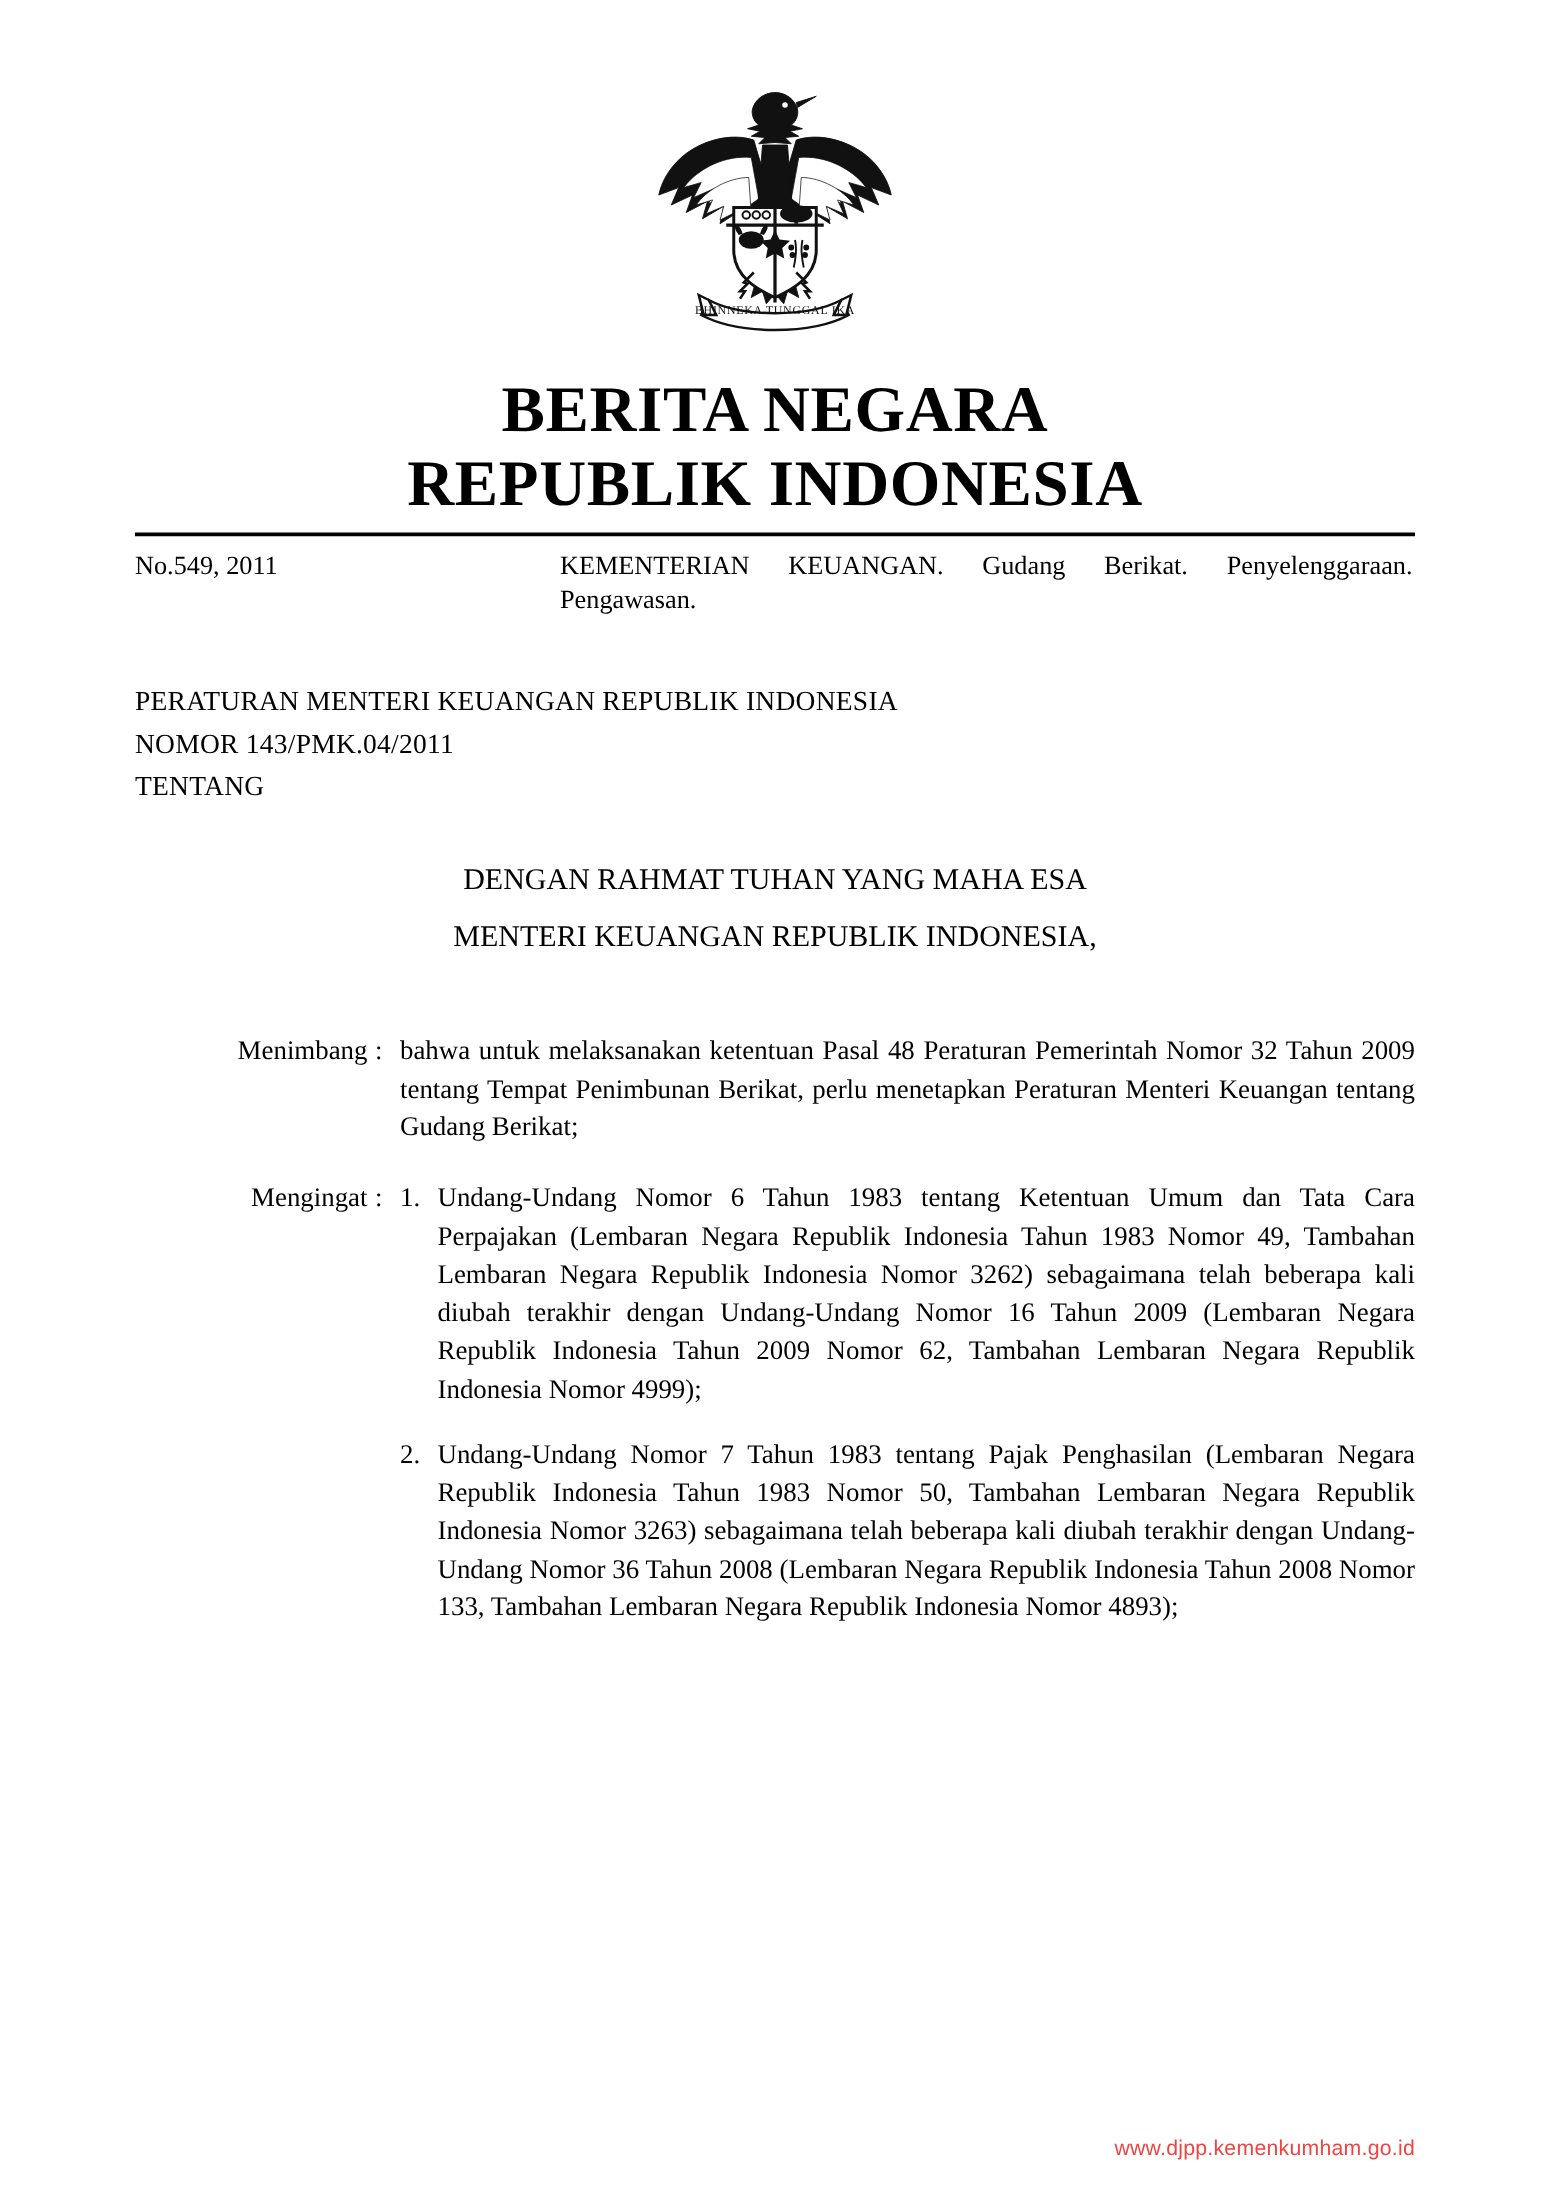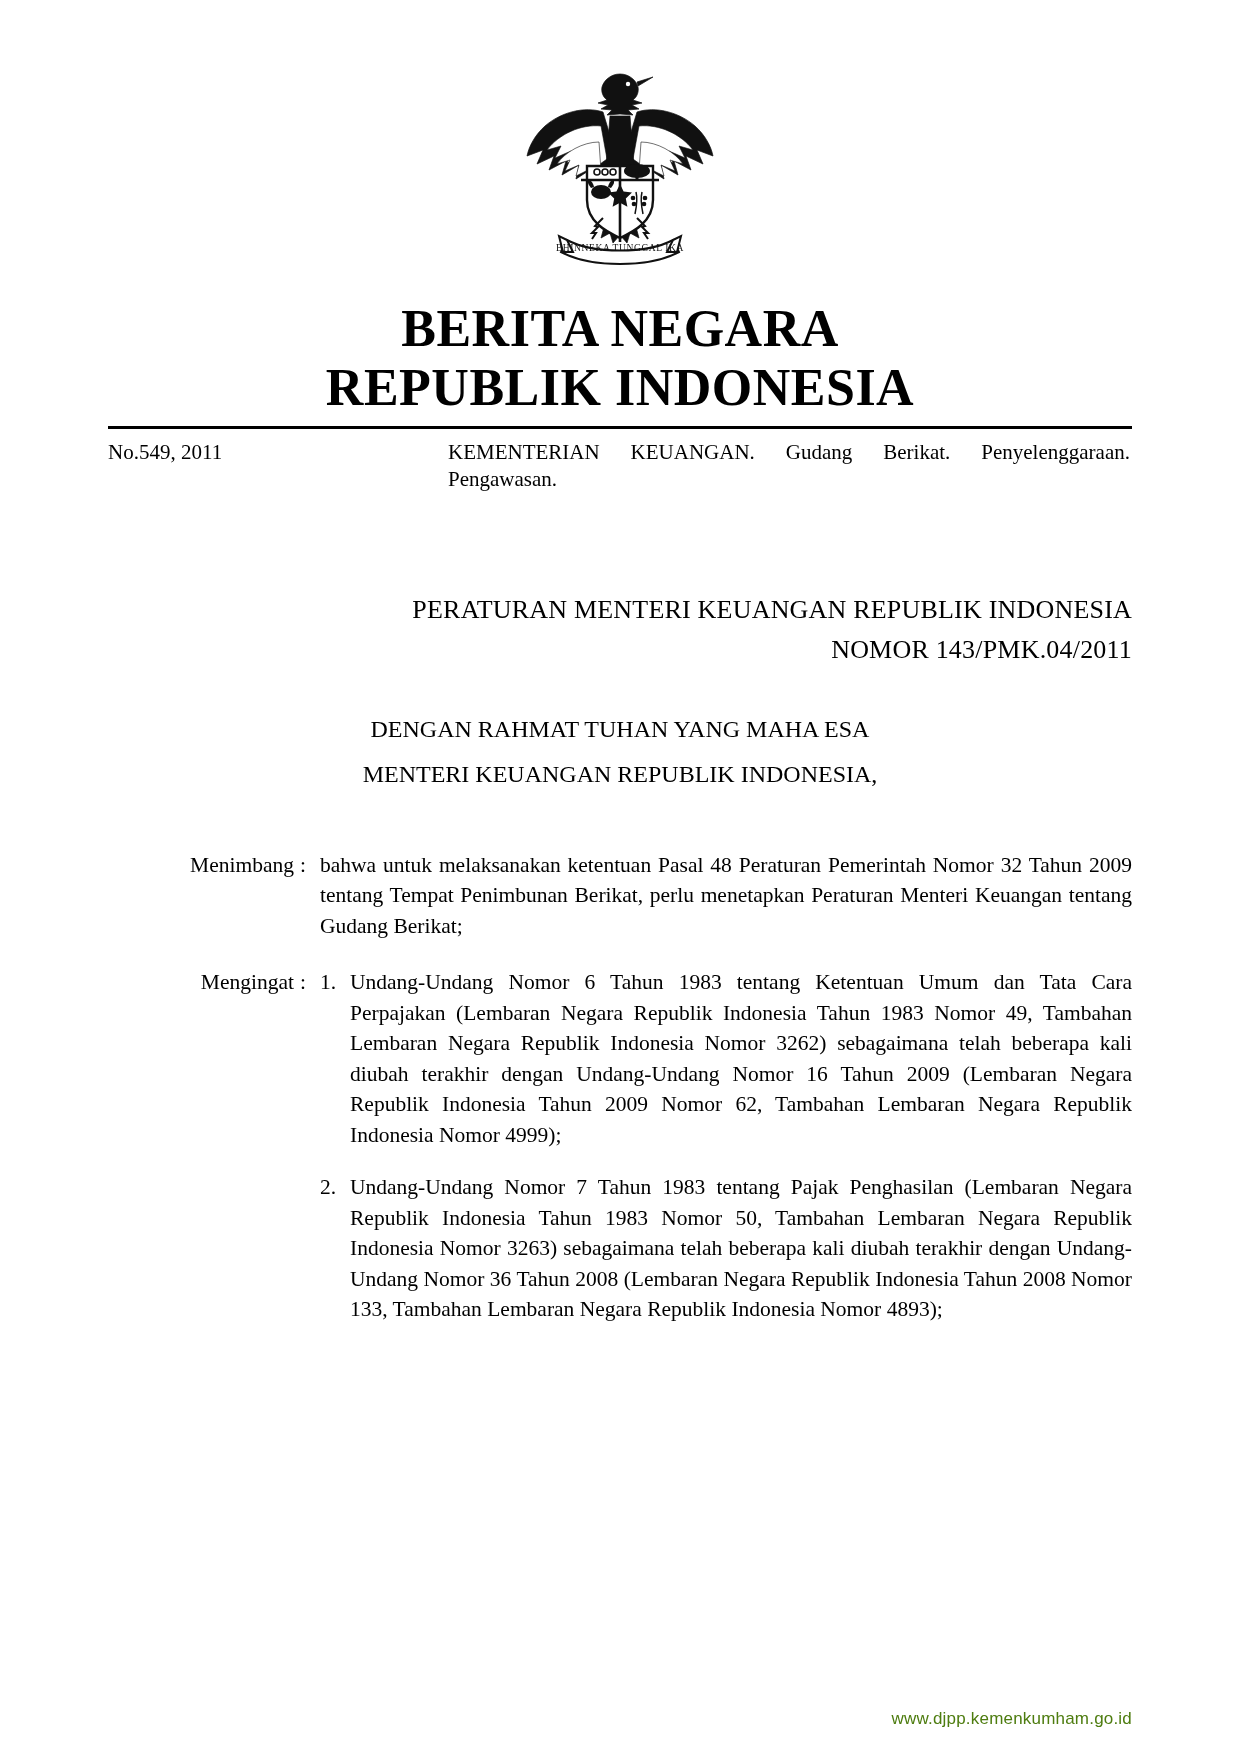--- a/index.html
+++ b/index.html
@@ -68,23 +68,23 @@
   }
   .doc-headline .subject {
     flex: 1 1 auto;
     text-align: justify;
     text-align-last: left;
     padding-right: 2px;
   }
 
   
   .title-block {
-    text-align: right;
-    margin-top: 96px;
-    font-size: 26px;
+    text-align: left;
+    margin-top: 50px;
+    font-size: 22px;
     line-height: 1.55;
   }
   .title-block .line { letter-spacing: 0.2px; }
 
   .preamble {
     text-align: center;
     margin-top: 36px;
     font-size: 24px;
     line-height: 1.9;
     font-family: Liberation Serif, serif;
@@ -144,21 +144,21 @@
     text-align-last: left;
   }
 
   
   .footer {
     position: absolute;
     right: 108px;
     bottom: 26px;
     font-family: "Liberation Sans", sans-serif;
     font-size: 17px;
-    color: #4d7c0f;
+    color: #ef4444;
     letter-spacing: 0.2px;
   }
 </style>
 </head>
 <body>
 
 <div class="page">
 
   <div class="emblem-wrap">
     <svg class="emblem" viewBox="0 0 210 215" xmlns="http://www.w3.org/2000/svg">
@@ -237,20 +237,21 @@
   <hr class="masthead-rule">
 
   <div class="doc-headline">
     <div class="no">No.549, 2011</div>
     <div class="subject">KEMENTERIAN KEUANGAN. Gudang Berikat. Penyelenggaraan. Pengawasan.</div>
   </div>
 
   <div class="title-block">
     <div class="line">PERATURAN MENTERI KEUANGAN REPUBLIK INDONESIA</div>
     <div class="line">NOMOR 143/PMK.04/2011</div>
+    <div class="line">TENTANG</div>
   </div>
 
   <div class="preamble">
     <div>DENGAN RAHMAT TUHAN YANG MAHA ESA</div>
     <div>MENTERI KEUANGAN REPUBLIK INDONESIA,</div>
   </div>
 
   <div class="clauses">
 
     <div class="clause">

